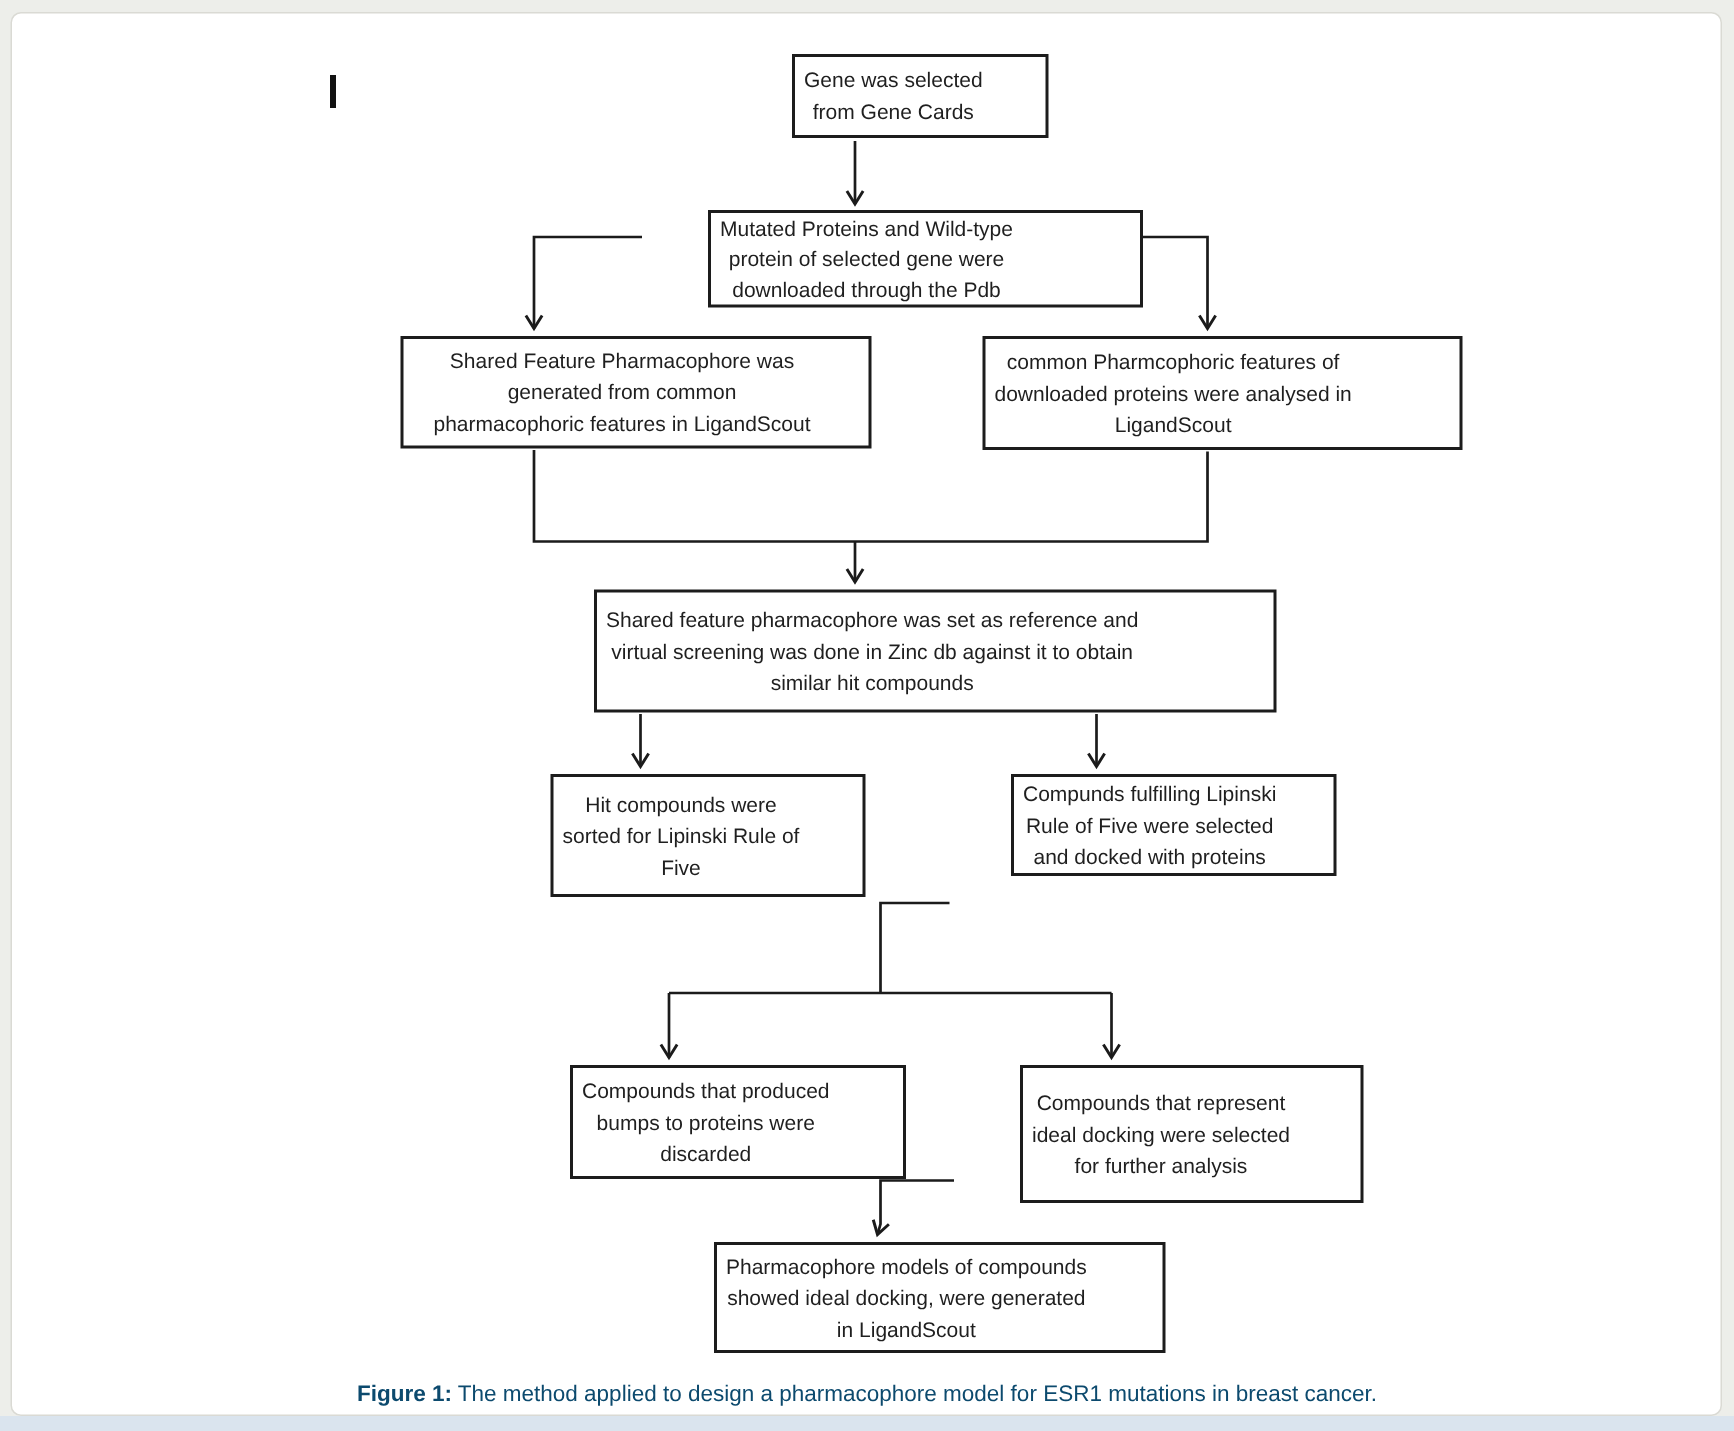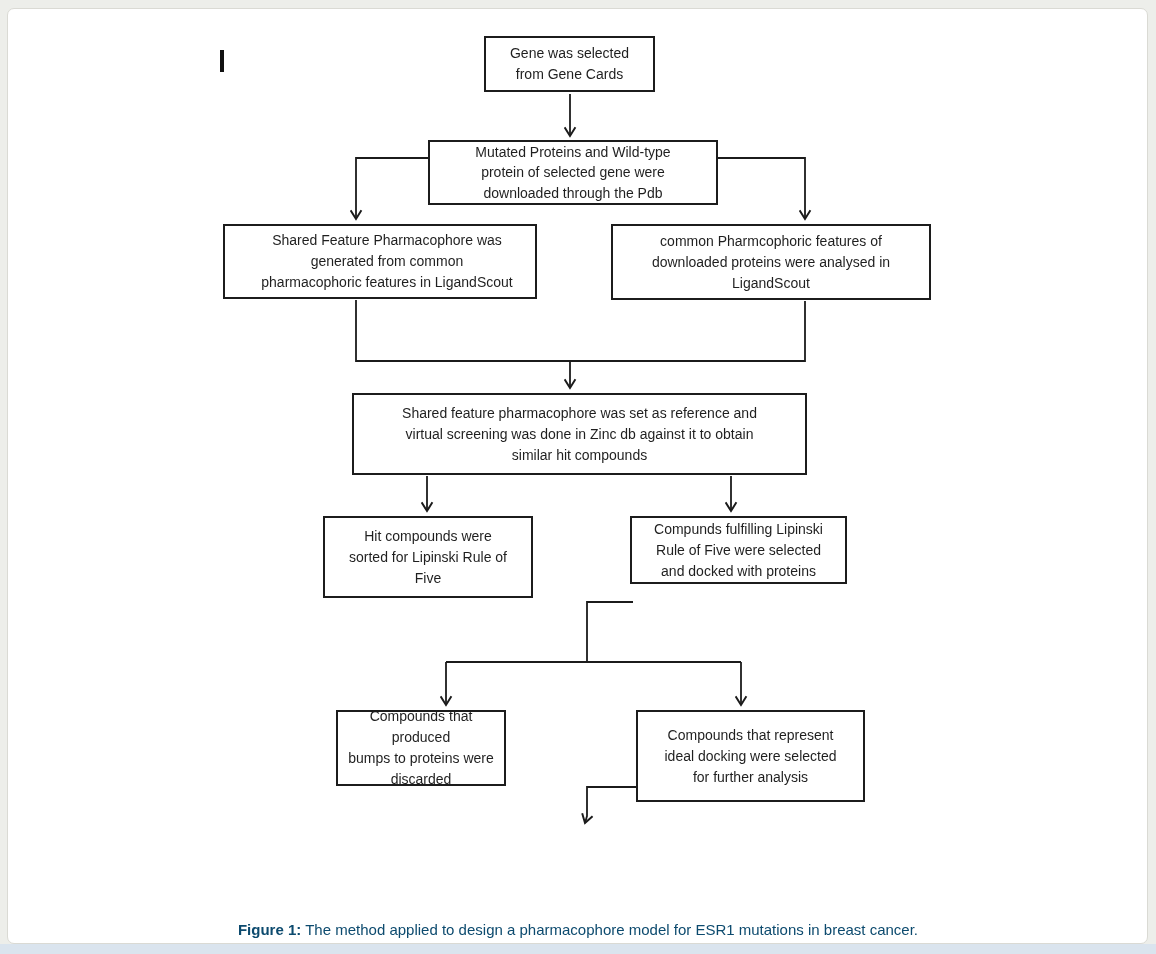--- a/index.html
+++ b/index.html
@@ -33,27 +33,28 @@
     position: absolute;
     left: 0; top: 0;
     pointer-events: none;
   }
   .node {
     position: absolute;
     background: #ffffff;
     border: 2px solid #1c1c1c;
     display: flex;
     align-items: center;
-    justify-content: center;
+    justify-content: flex-start;
     text-align: center;
     white-space: pre-line;
     font-size: 14px;
     line-height: 1.5;
     color: #1f1f1f;
     padding: 2px 6px;
+    margin-left: 44px;
   }
   .cursor-mark {
     position: absolute;
     left: 220px; top: 50px;
     width: 4px; height: 22px;
     background: #111111;
   }
   .caption {
     position: absolute;
     left: 0; top: 921px;
@@ -65,21 +66,21 @@
   .caption .label { font-weight: bold; }
 
   
   #n-gene      { left: 484px; top:  36px; width: 171px; height: 56px; }
   #n-pdb       { left: 428px; top: 140px; width: 290px; height: 65px; line-height: 1.45; }
   #n-shared    { left: 223px; top: 224px; width: 314px; height: 75px; padding-left: 20px; }
   #n-common    { left: 611px; top: 224px; width: 320px; height: 76px; }
   #n-screen    { left: 352px; top: 393px; width: 455px; height: 82px; }
   #n-hits      { left: 323px; top: 516px; width: 210px; height: 82px; }
   #n-lipinski  { left: 630px; top: 516px; width: 217px; height: 68px; }
-  #n-bumps     { left: 336px; top: 710px; width: 170px; height: 76px; }
+  #n-bumps     { left: 336px; top: 710px; width: 224px; height: 76px; }
   #n-ideal     { left: 636px; top: 710px; width: 229px; height: 92px; }
   #n-models    { left: 432px; top: 828px; width: 301px; height: 74px; }
 </style>
 </head>
 <body>
 
 <div class="page"></div>
 
 <div class="canvas">
 
@@ -143,20 +144,25 @@
   <div class="node" id="n-bumps">
     <span>Compounds that produced
 bumps to proteins were
 discarded</span>
   </div>
   <div class="node" id="n-ideal">
     <span>Compounds that represent
 ideal docking were selected
 for further analysis</span>
   </div>
+  <div class="node" id="n-models">
+    <span>Pharmacophore models of compounds
+showed ideal docking, were generated
+in LigandScout</span>
+  </div>
 
   <div class="caption">
     <span class="label">Figure 1:</span><span> The method applied to design a pharmacophore model for ESR1 mutations in breast cancer.</span>
   </div>
 
 </div>
 
 <div class="bottom-strip"></div>
 
 </body></html>

